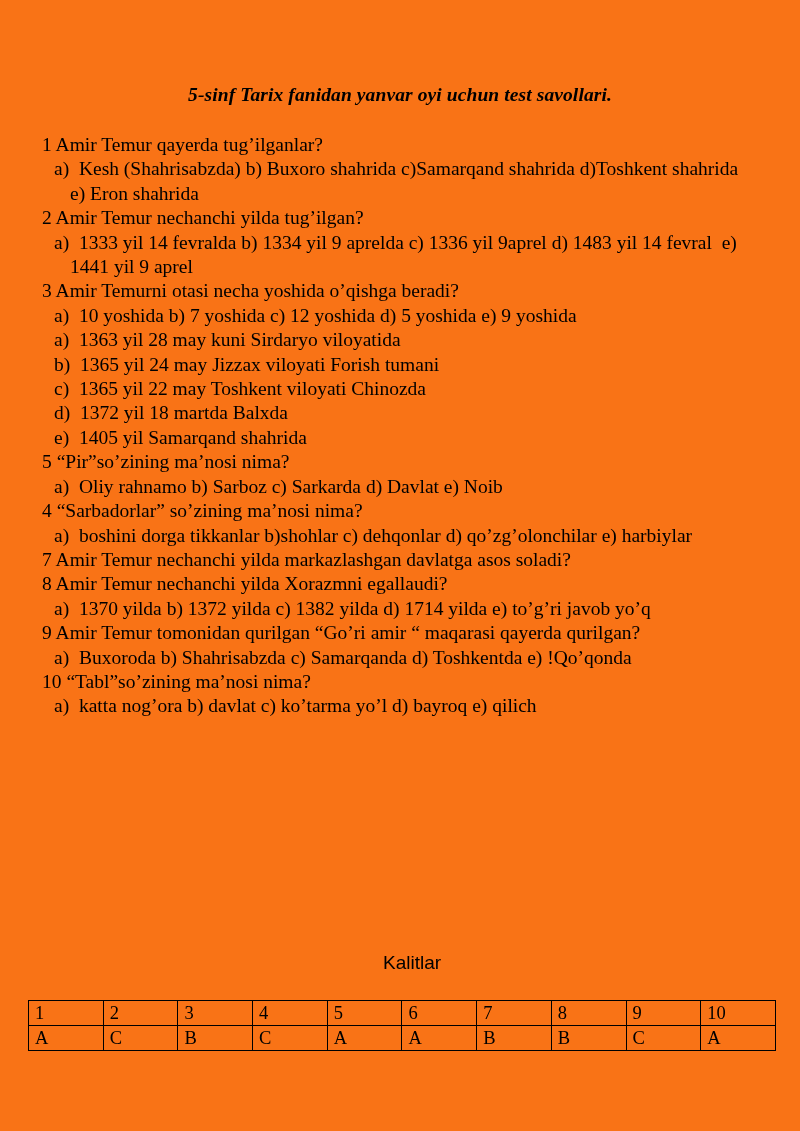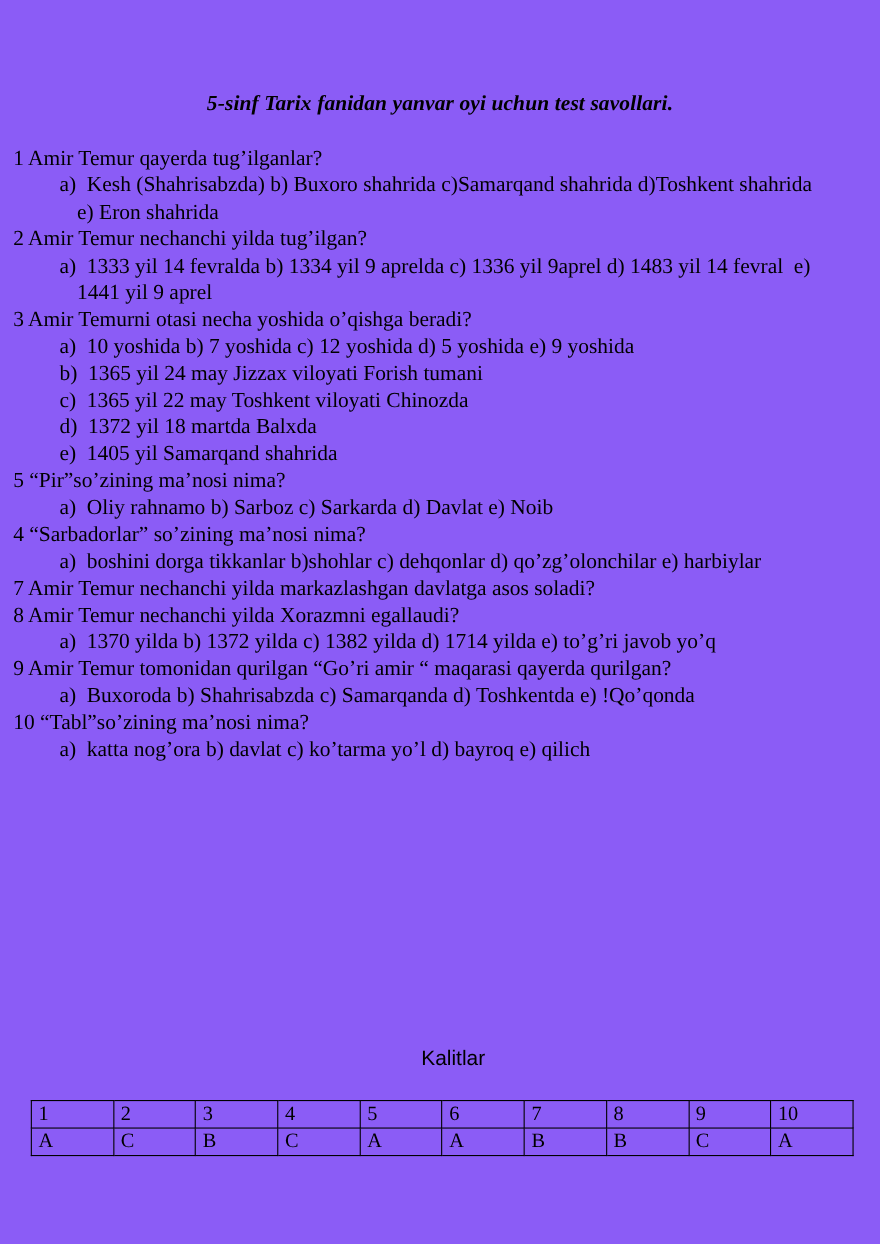--- a/index.html
+++ b/index.html
@@ -12,21 +12,21 @@
     height: 1131px;
     position: relative;
     font-family: "Liberation Serif", "DejaVu Serif", serif;
     color: #000000;
     overflow: hidden;
   }
 
   .page {
     position: absolute;
     inset: 0;
-    background: #8b5cf6;
+    background: #f97316;
   }
 
   
   .doc-title {
     position: absolute;
     top: 84px;
     left: 0;
     width: 800px;
     text-align: center;
     font-weight: bold;
@@ -45,21 +45,21 @@
   }
 
   .q-block {
     margin: 0;
     padding: 0;
   }
 
   .q-line {
     font-size: 19.5px;
     line-height: 24.4px;
-    padding-left: 12px;
+    padding-left: 42px;
     padding-right: 36px;
     white-space: pre-wrap;
   }
   .q-line.indent-extra {
     padding-left: 29px;
   }
 
   .opt-line {
     font-size: 19.5px;
     line-height: 24.4px;
@@ -118,20 +118,21 @@
       </div>
       <div class="q-block">
         <div class="q-line">2 Amir Temur nechanchi yilda tug’ilgan?</div>
         <div class="opt-line">a)  1333 yil 14 fevralda b) 1334 yil 9 aprelda c) 1336 yil 9aprel d) 1483 yil 14 fevral  e) 1441 yil 9 aprel</div>
       </div>
       <div class="q-block">
         <div class="q-line">3 Amir Temurni otasi necha yoshida o’qishga beradi?</div>
         <div class="opt-line">a)  10 yoshida b) 7 yoshida c) 12 yoshida d) 5 yoshida e) 9 yoshida</div>
       </div>
       <div class="q-block">
+        <div class="opt-line">a)  1363 yil 28 may kuni Sirdaryo viloyatida</div>
         <div class="opt-line">b)  1365 yil 24 may Jizzax viloyati Forish tumani</div>
         <div class="opt-line">c)  1365 yil 22 may Toshkent viloyati Chinozda</div>
         <div class="opt-line">d)  1372 yil 18 martda Balxda</div>
         <div class="opt-line">e)  1405 yil Samarqand shahrida</div>
       </div>
       <div class="q-block">
         <div class="q-line">5 “Pir”so’zining ma’nosi nima?</div>
         <div class="opt-line">a)  Oliy rahnamo b) Sarboz c) Sarkarda d) Davlat e) Noib</div>
       </div>
       <div class="q-block">

